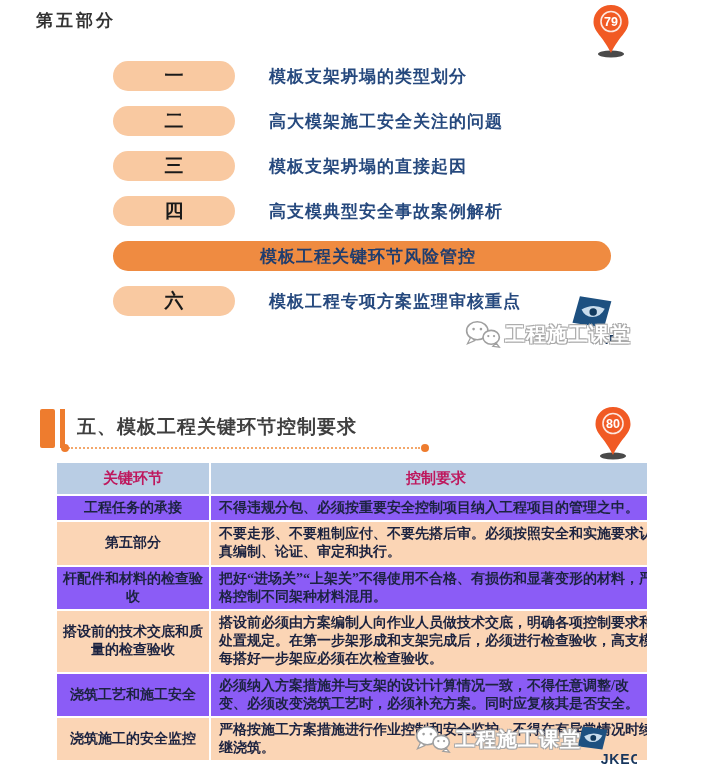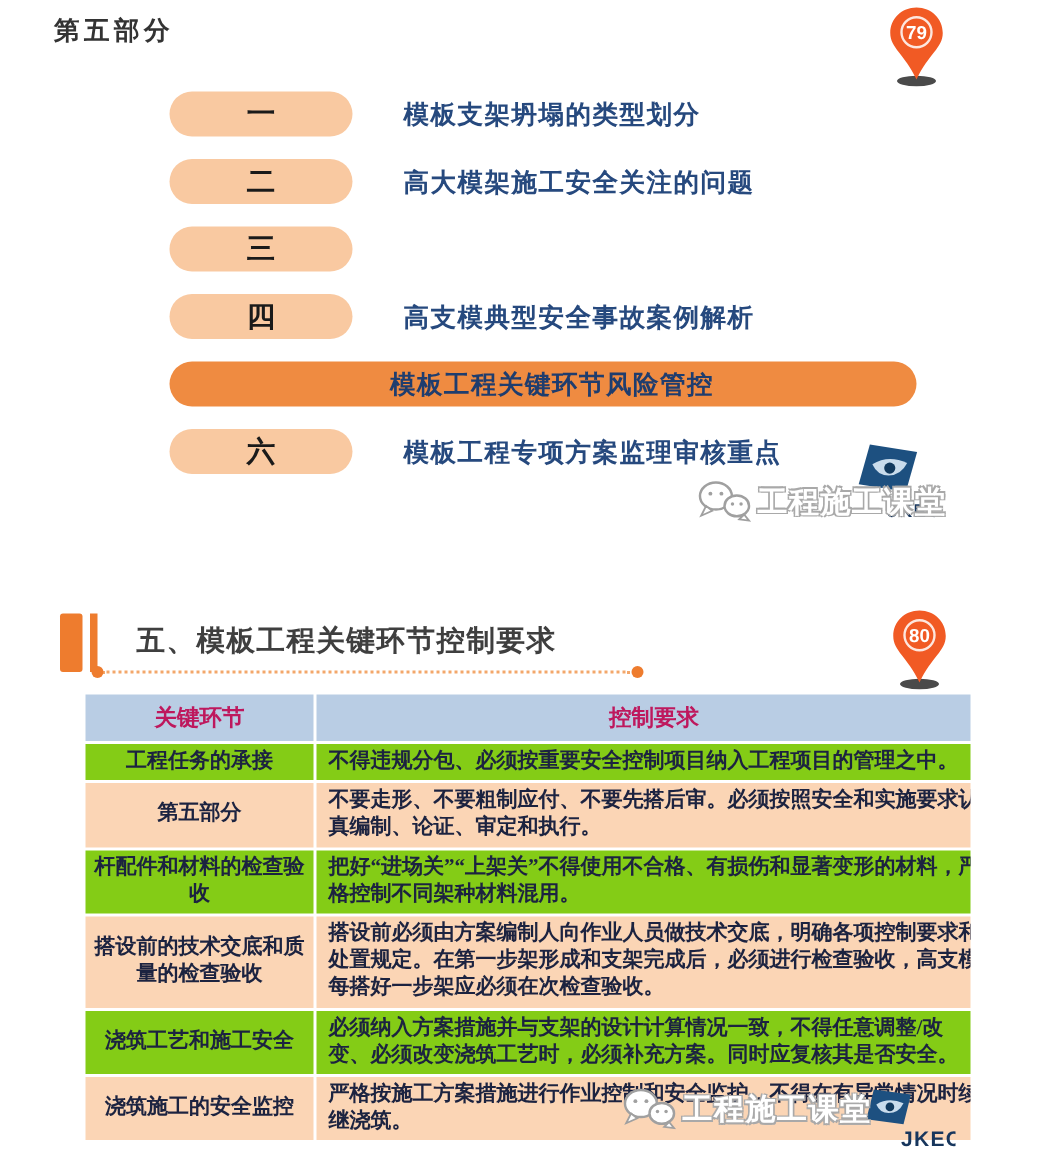--- a/index.html
+++ b/index.html
@@ -29,31 +29,31 @@
   .logo text { font-family:"Liberation Sans",sans-serif; }
   .wm { position:absolute; display:flex; align-items:center; z-index:5; }
   .wm-top { right:16px; top:320px; }
   .wm-bottom { right:66px; top:725px; }
   .wm-text { font-size:20px; font-weight:bold; color:#ffffff; letter-spacing:1px; white-space:nowrap; margin-left:4px;
              text-shadow:-1px -1px 0 #a9a9a9, 1px -1px 0 #a9a9a9, -1px 1px 0 #a9a9a9, 1px 1px 0 #a9a9a9; }
 
   
   .sec-bar-thick { position:absolute; left:40px; top:409px; width:15px; height:39px; background:#ee7c2e; border-radius:2px; }
   .sec-bar-thin  { position:absolute; left:60px; top:409px; width:5px;  height:39px; background:#ee7c2e; }
-  .sec-title { position:absolute; left:91px; top:414px; font-size:19px; font-weight:bold; color:#3f3f3f; letter-spacing:1px; }
+  .sec-title { position:absolute; left:77px; top:414px; font-size:19px; font-weight:bold; color:#3f3f3f; letter-spacing:1px; }
   .dotline { position:absolute; left:68px; top:447px; width:352px; border-top:2px dotted #f3a76b; }
   .dotline::before, .dotline::after { content:""; position:absolute; width:8px; height:8px; border-radius:50%; background:#ee7c2e; top:-5px; }
   .dotline::before { left:-7px; }
   .dotline::after  { right:-9px; }
 
   
   .table-wrap { position:absolute; left:55px; top:461px; width:608px; }
   table { width:100%; border-collapse:separate; border-spacing:2px; }
   th { background:#b9cde4; font-family:"Liberation Sans",sans-serif; font-size:15px; font-weight:bold; color:#be185d; text-align:center; padding:6px 4px; }
-  td { font-family:"Liberation Serif",serif; font-weight:bold; font-size:14px; color:#1c2340; line-height:1.3; vertical-align:middle; background:#84cc16; padding:3px 8px; }
+  td { font-family:"Liberation Serif",serif; font-weight:bold; font-size:14px; color:#1c2340; line-height:1.3; vertical-align:middle; background:#8b5cf6; padding:3px 8px; }
   td.key { width:152px; text-align:center; padding:3px 4px; }
   tr.alt td { background:#fbd5b5; }
 </style>
 </head>
 <body>
 
 <div class="page">
 
   <div class="part-title">第五部分</div>
 
@@ -74,20 +74,21 @@
     <div class="menu-item">
       <div class="menu-pill">
           <span>二</span>
         </div>
       <div class="menu-label">高大模架施工安全关注的问题</div>
     </div>
     <div class="menu-item">
       <div class="menu-pill">
           <span>三</span>
         </div>
+      <div class="menu-label">模板支架坍塌的直接起因</div>
     </div>
     <div class="menu-item">
       <div class="menu-pill">
           <span>四</span>
         </div>
       <div class="menu-label">高支模典型安全事故案例解析</div>
     </div>
     <div class="menu-item highlight">
       <div class="menu-label">模板工程关键环节风险管控</div>
     </div>

